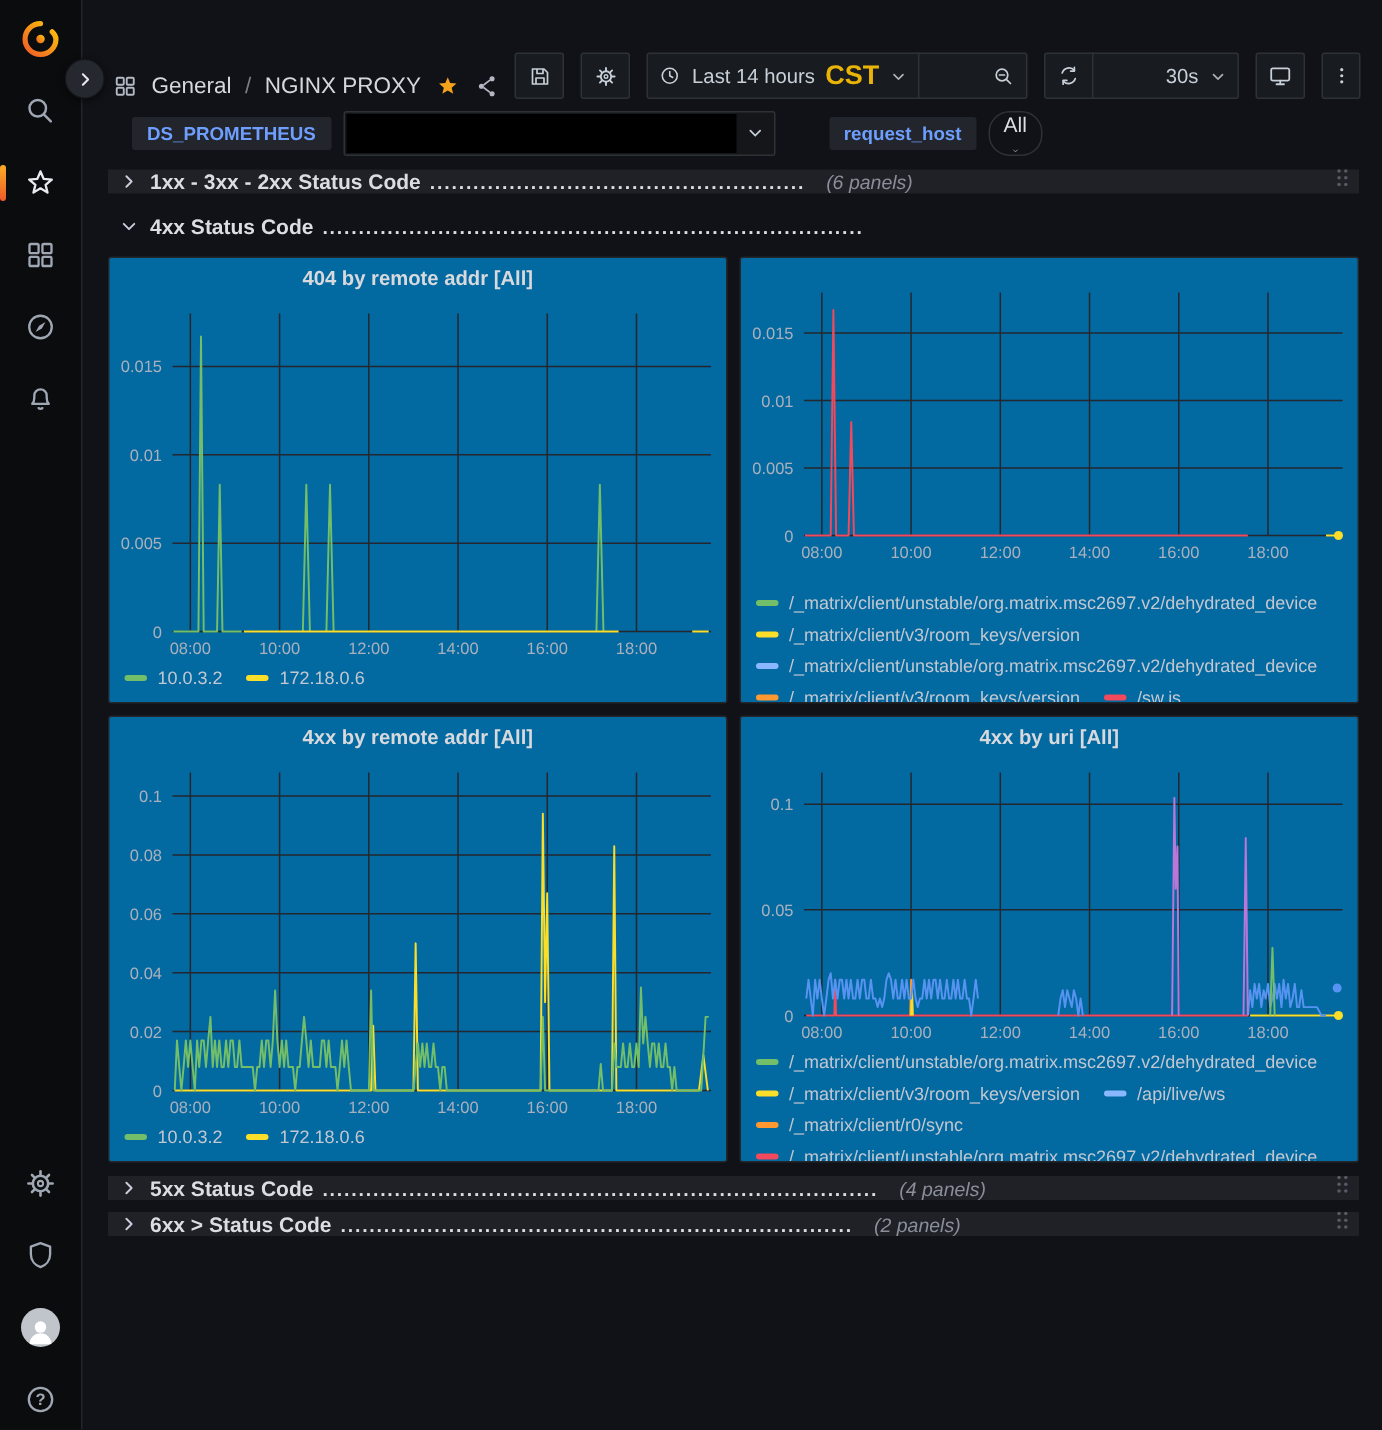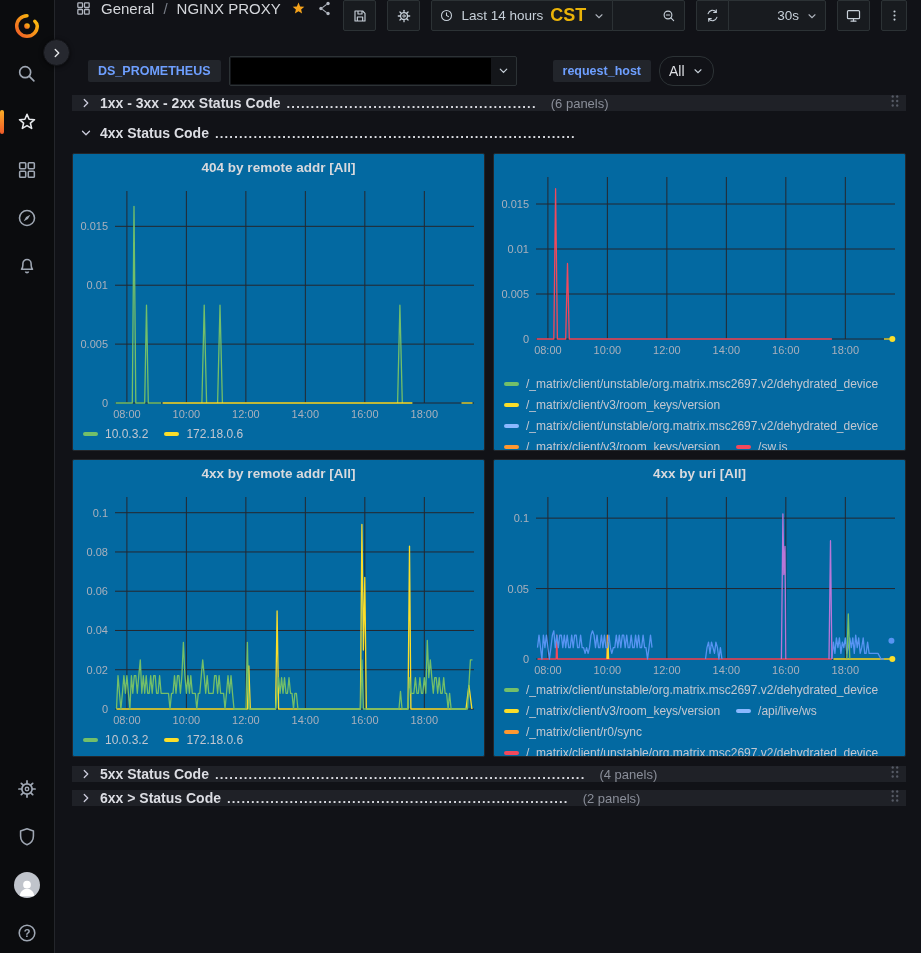--- a/index.html
+++ b/index.html
@@ -17,22 +17,22 @@
     background:linear-gradient(#fbad26,#f05a28);}
   .side-spacer{margin-top:auto;}
   .avatar-circle{width:26px;height:26px;border-radius:50%;background:#c0c4cb;display:flex;
     align-items:end;justify-content:center;overflow:hidden;}
   .expand-btn{position:absolute;left:43px;top:39px;width:25px;height:25px;border-radius:50%;
     background:#26282f;border:1px solid #131418;display:flex;align-items:center;justify-content:center;
     z-index:30;box-shadow:0 1px 4px rgba(0,0,0,.6);color:#e7e8ea;cursor:pointer;}
 
   
   .main{flex:1;display:flex;flex-direction:column;min-width:0;}
-  .topbar{height:48px;flex:none;display:flex;align-items:flex-start;justify-content:space-between;
-    padding:0 14px 0 20px;box-sizing:border-box;}
+  .topbar{height:48px;flex:none;display:flex;align-items:flex-end;justify-content:space-between;
+    padding:0 14px 0 20px;box-sizing:border-box;margin-top:18px;}
   .crumbs{display:flex;align-items:center;gap:9px;font-size:15px;color:#d5d7dc;}
   .crumbs .sep{color:#787d87;}
   .crumbs svg{display:block;}
   .star-fav{color:#f5a21b;}
   .share-ic{color:#b3b8c2;}
   .toolbar{display:flex;align-items:center;gap:11px;}
   .tb-btn{height:31px;min-width:33px;padding:0 7px;background:#181b1f;border:1px solid #2c3235;
     border-radius:2px;display:flex;align-items:center;justify-content:center;gap:7px;color:#c7d0d9;
     font-size:13.5px;box-sizing:border-box;cursor:pointer;white-space:nowrap;}
   .tb-group{display:flex;}
@@ -43,33 +43,33 @@
   .caret{color:#aeb4bd;}
 
   
   .submenu{height:45px;flex:none;display:flex;align-items:center;gap:8px;padding:0 17px;box-sizing:border-box;}
   .var-label{height:22px;display:flex;align-items:center;padding:0 10px;background:#22252b;
     color:#6e9fff;font-size:12.5px;font-weight:600;border-radius:2px;margin-left:16px;}
   .var-value{height:30px;width:288px;border:1px solid #2c3235;border-radius:2px;display:flex;
     align-items:center;background:#14161a;box-sizing:border-box;cursor:pointer;}
   .redacted{flex:1;height:26px;margin:1px 0 1px 1px;background:#000;}
   .var-all{height:30px;border:1px solid #2c3235;border-radius:14px;display:flex;align-items:center;
-    padding:0 9px;gap:7px;color:#dddee3;font-size:14px;box-sizing:border-box;cursor:pointer;}
+    padding:0 9px;gap:7px;color:#dddee3;font-size:14px;box-sizing:border-box;cursor:pointer;flex-direction:column;}
   .gap12{width:4px;}
 
   
   .content{flex:1;padding:2px 15px 0 17px;box-sizing:border-box;overflow:hidden;}
   .rowstrip{height:16px;background:#1f2127;display:flex;align-items:center;padding:0 4px 0 7px;
     margin-bottom:8px;position:relative;cursor:pointer;}
   .rowhead{height:28px;display:flex;align-items:center;padding:0 4px 0 7px;margin:0 0 6px;cursor:pointer;}
   .row-chev{color:#ccccdc;flex:none;display:flex;}
   .row-title{font-size:14px;font-weight:700;color:#dcdde3;margin-left:7px;white-space:nowrap;}
   .row-dots{font-size:13px;font-weight:700;color:#dcdde3;margin-left:6px;letter-spacing:1.2px;
     white-space:nowrap;overflow:hidden;}
-  .row-count{font-size:13px;color:#8a8e99;margin-left:14px;white-space:nowrap;flex:none;}
+  .row-count{font-size:13px;font-style:italic;color:#8a8e99;margin-left:14px;white-space:nowrap;flex:none;}
   .row-handle{position:absolute;right:7px;top:50%;transform:translateY(-50%);color:#565a65;cursor:grab;}
 
   .grid4{display:grid;grid-template-columns:1fr 1fr;gap:8px 8px;margin-bottom:9px;}
   .panel{background:#0369a1;border:1px solid #23262b;border-radius:2px;height:298px;display:flex;
     flex-direction:column;box-sizing:border-box;overflow:hidden;}
   .panel-title{height:28px;line-height:28px;flex:none;text-align:center;font-size:13.5px;
     font-weight:700;color:#d8d9dd;cursor:pointer;}
   svg.chart{flex:1;width:100%;display:block;min-height:0;}
   .tick{fill:#aab0bc;font-size:11px;font-family:"Liberation Sans",sans-serif;}
   .legend{padding:0 10px 6px;display:flex;flex-wrap:wrap;column-gap:16px;overflow:hidden;

